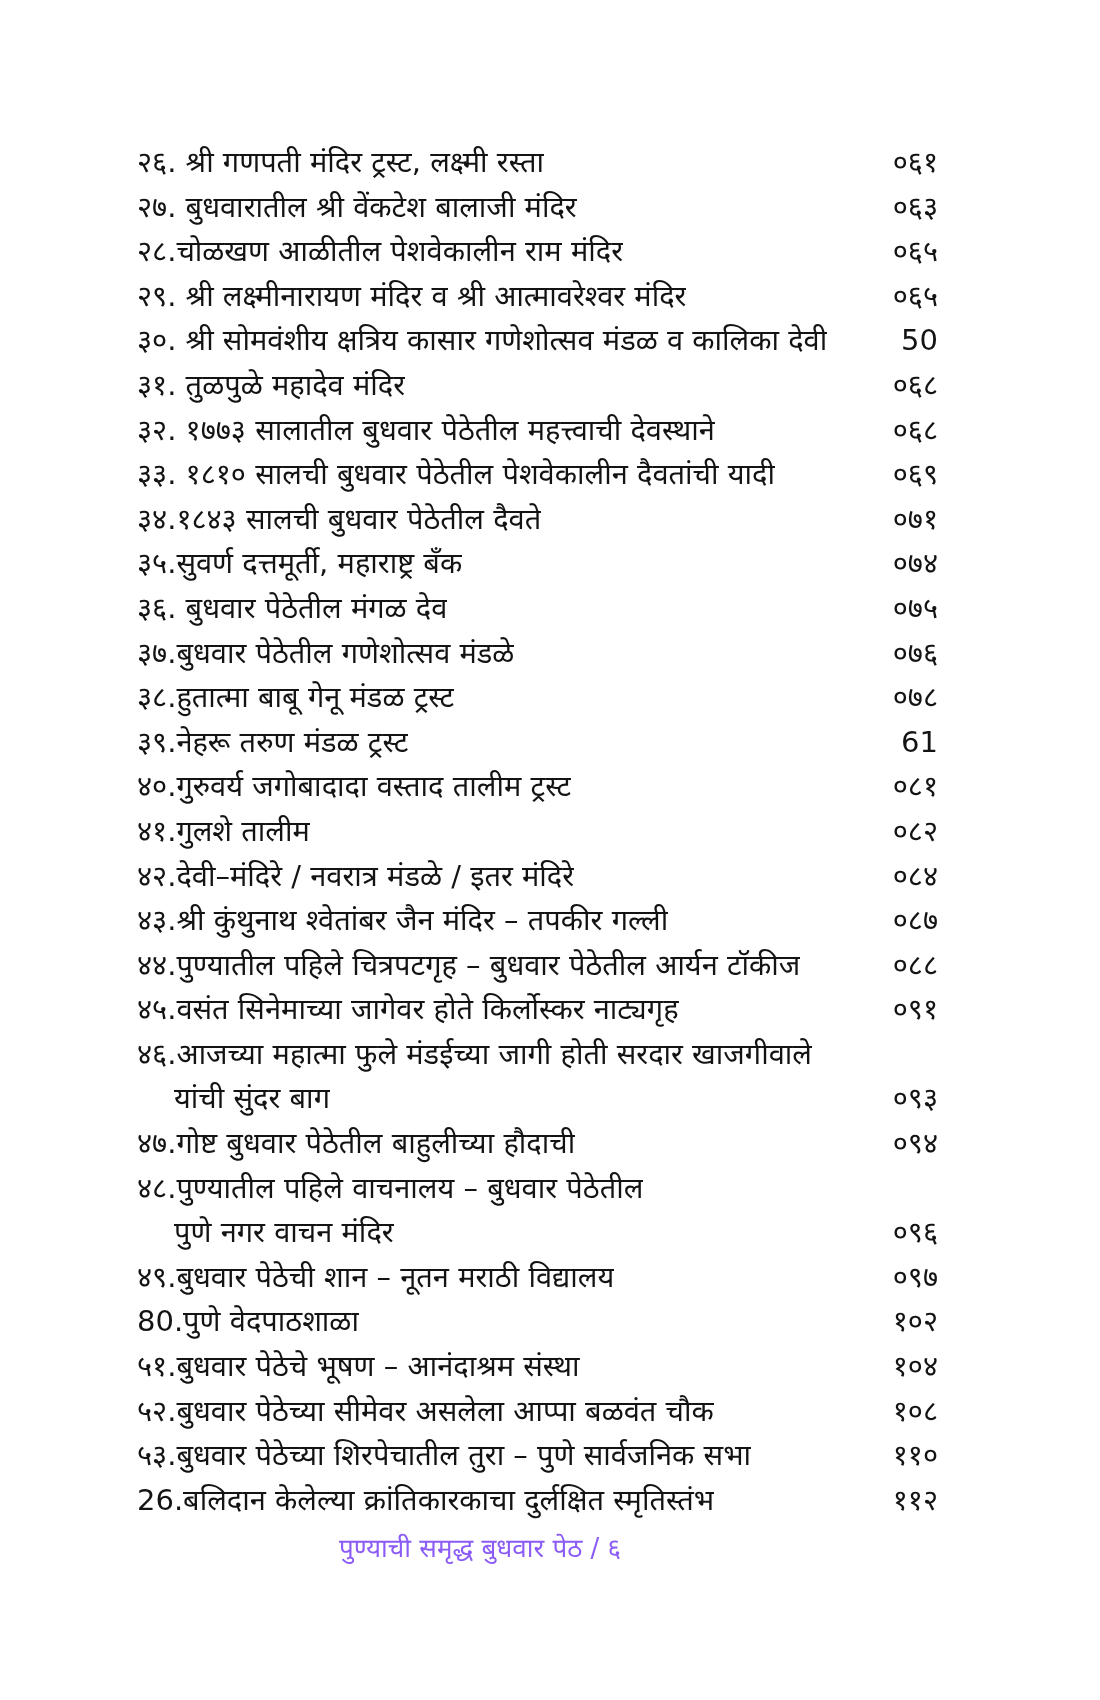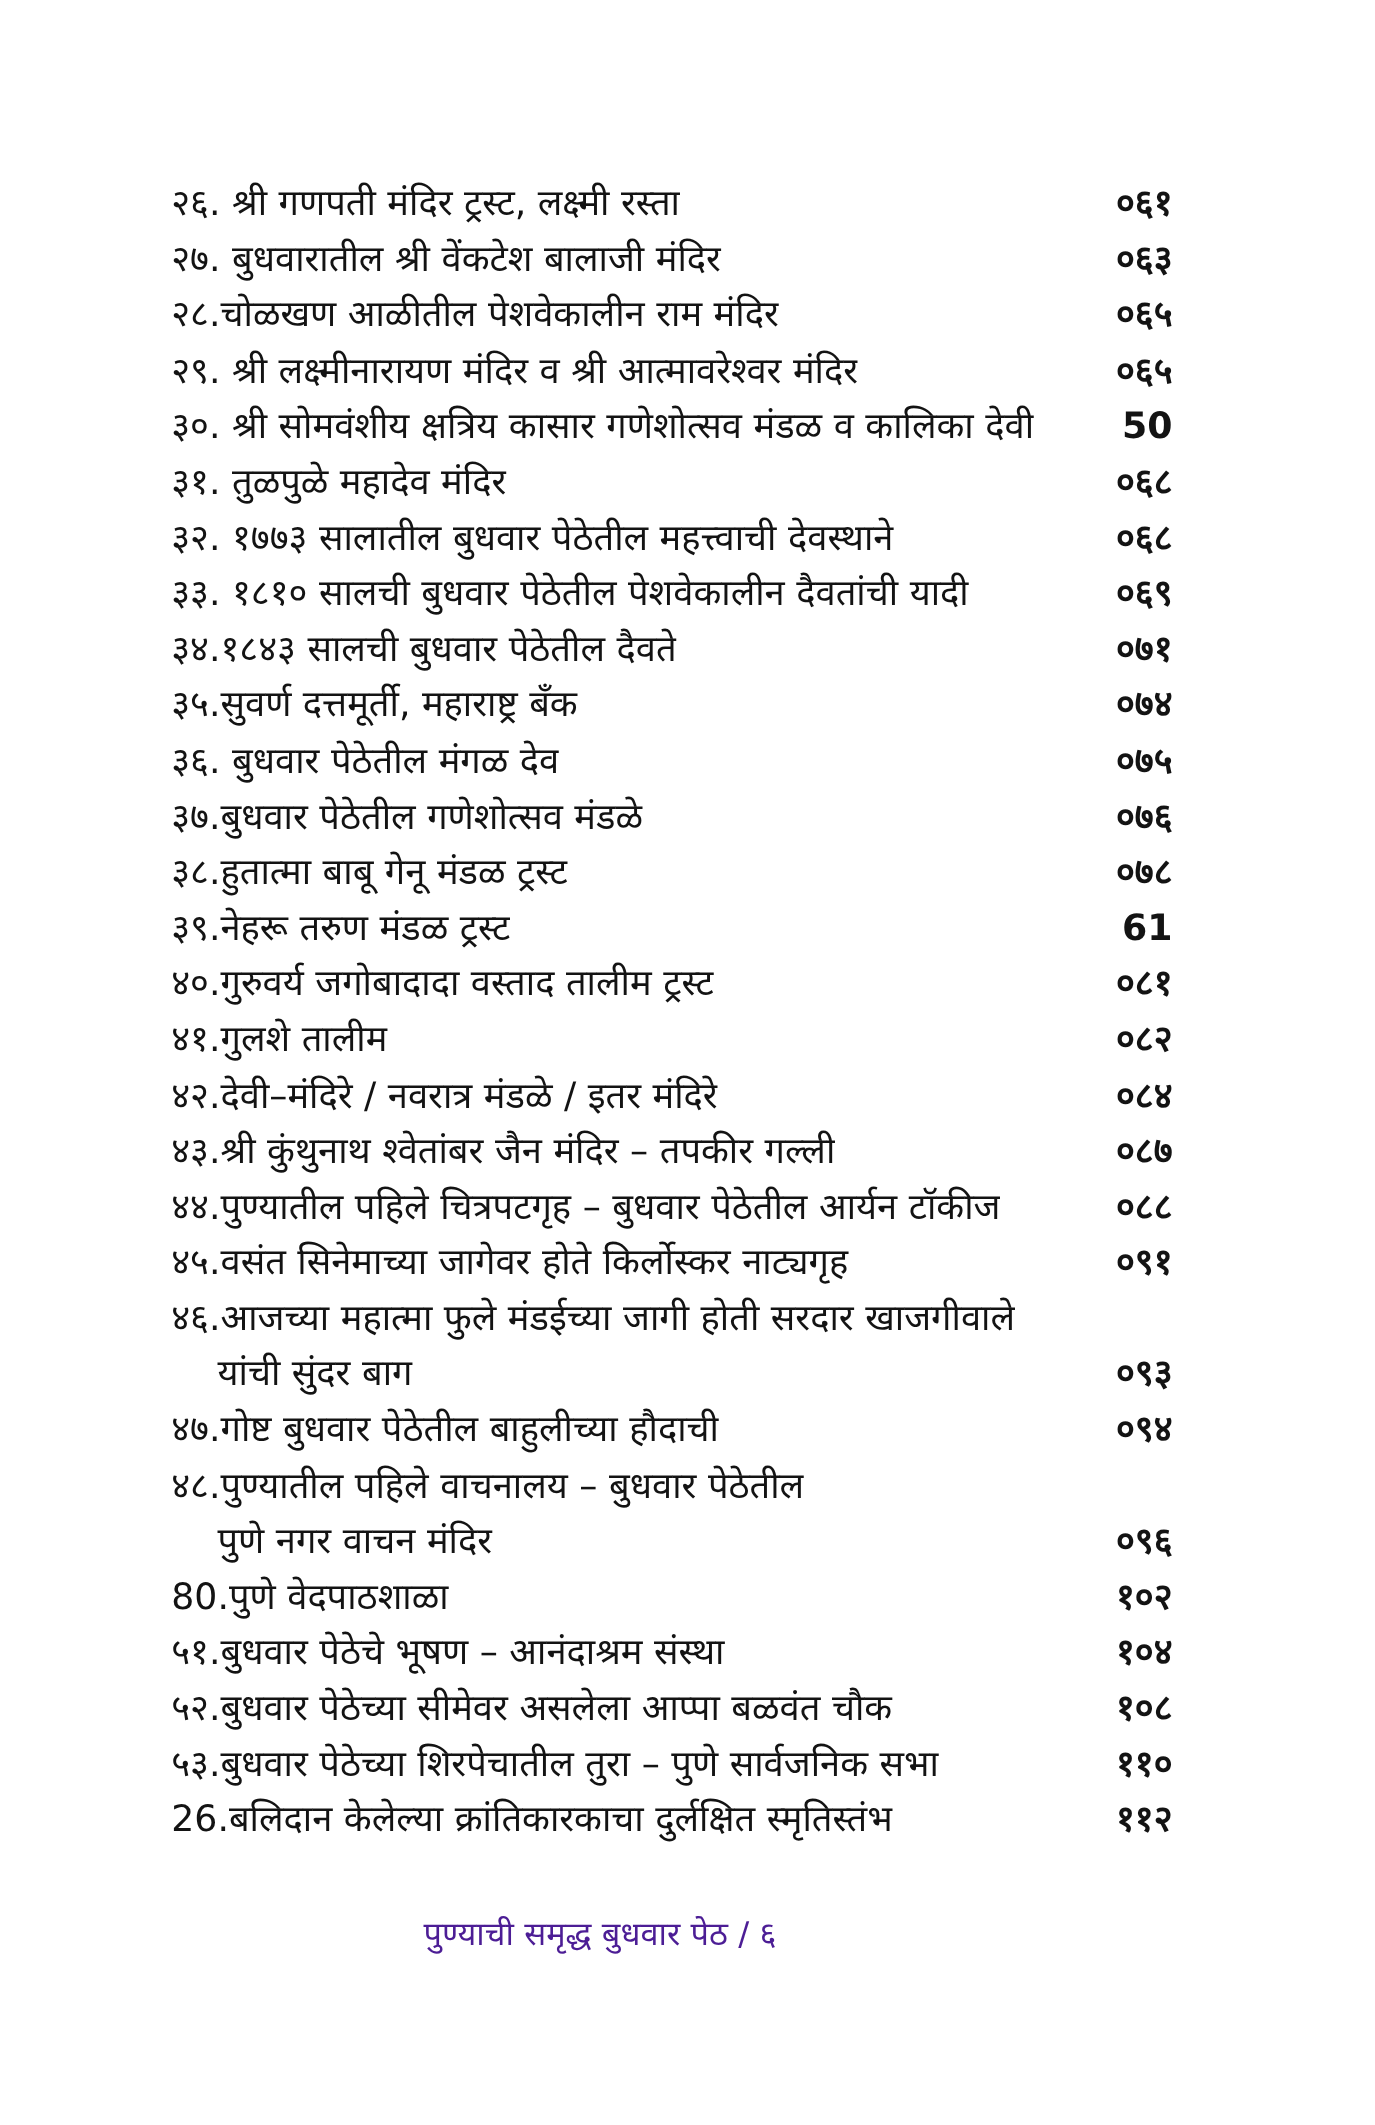--- a/index.html
+++ b/index.html
@@ -34,21 +34,20 @@
   .toc-title {
     flex: 0 1 auto;
     overflow: hidden;
   }
   .toc-title.cont {
     padding-left: 37px;
   }
   .toc-page {
     flex: 0 0 auto;
     margin-left: 10px;
-    font-weight: bold;
   }
   .footer {
     position: absolute;
     left: 0;
     top: 1528px;
     width: 100%;
     text-align: center;
     font-size: 26px;
     line-height: 40px;
   }
@@ -150,34 +149,38 @@
         <span class="toc-page">०९४</span>
       </div>
       <div class="toc-row">
         <span class="toc-title">४८.पुण्यातील पहिले वाचनालय – बुधवार पेठेतील</span>
       </div>
       <div class="toc-row">
         <span class="toc-title cont">पुणे नगर वाचन मंदिर</span>
         <span class="toc-page">०९६</span>
       </div>
       <div class="toc-row">
+        <span class="toc-title">४९.बुधवार पेठेची शान – नूतन मराठी विद्यालय</span>
+        <span class="toc-page">०९७</span>
+      </div>
+      <div class="toc-row">
         <span class="toc-title">80.पुणे वेदपाठशाळा</span>
         <span class="toc-page">१०२</span>
       </div>
       <div class="toc-row">
         <span class="toc-title">५१.बुधवार पेठेचे भूषण – आनंदाश्रम संस्था</span>
         <span class="toc-page">१०४</span>
       </div>
       <div class="toc-row">
         <span class="toc-title">५२.बुधवार पेठेच्या सीमेवर असलेला आप्पा बळवंत चौक</span>
         <span class="toc-page">१०८</span>
       </div>
       <div class="toc-row">
         <span class="toc-title">५३.बुधवार पेठेच्या शिरपेचातील तुरा – पुणे सार्वजनिक सभा</span>
         <span class="toc-page">११०</span>
       </div>
       <div class="toc-row">
         <span class="toc-title">26.बलिदान केलेल्या क्रांतिकारकाचा दुर्लक्षित स्मृतिस्तंभ</span>
         <span class="toc-page">११२</span>
       </div>
     </div>
-  <div class="footer" style="color: #4c1d95;">पुण्याची समृद्ध बुधवार पेठ / ६</div>
+  <div class="footer" style="color: #8b5cf6;">पुण्याची समृद्ध बुधवार पेठ / ६</div>
 </div>
 
 </body></html>

